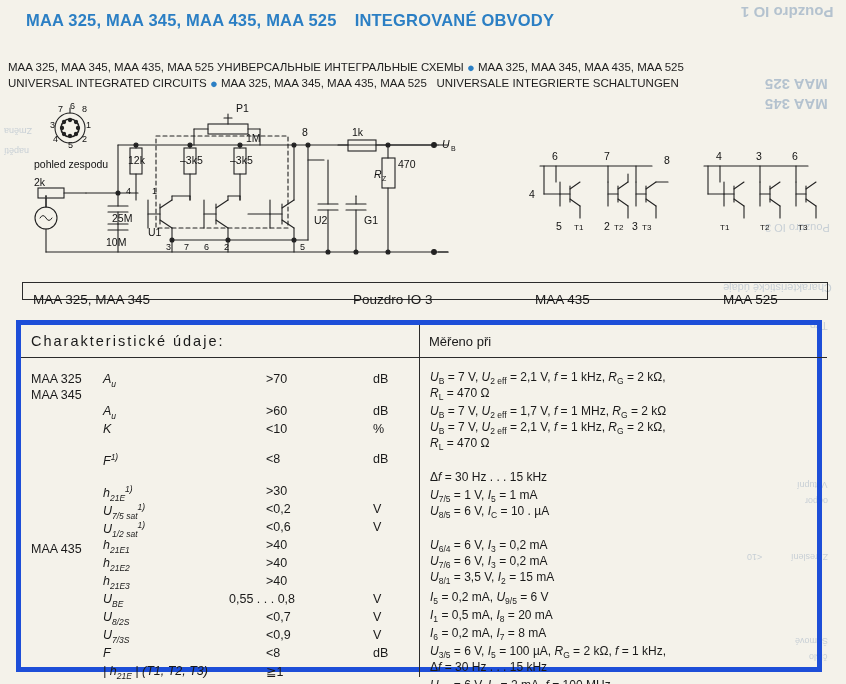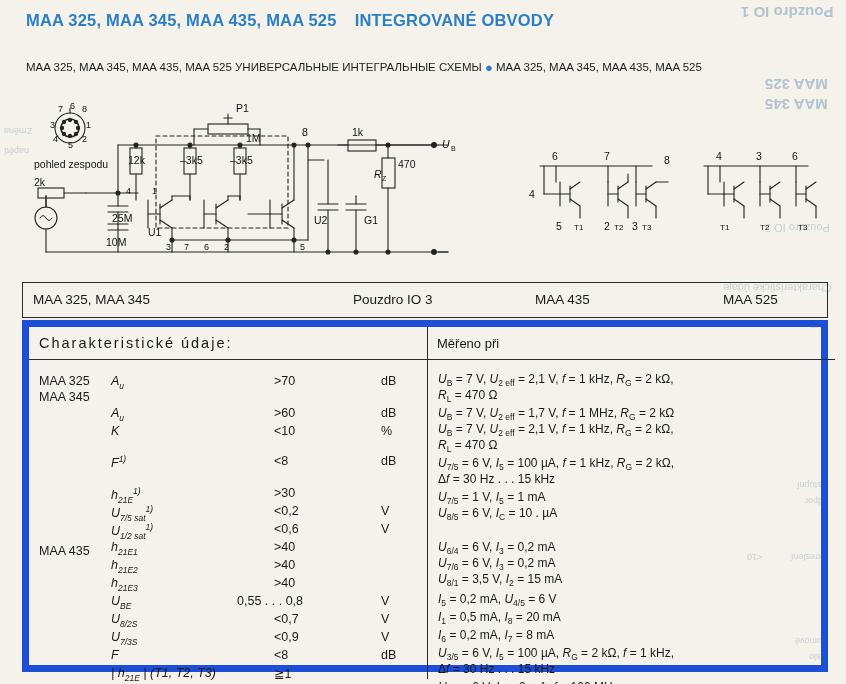--- a/index.html
+++ b/index.html
@@ -32,49 +32,49 @@
   
   .hdr{
     position:absolute;left:26px;top:10px;width:700px;
   }
   .hdr .l1{
     color:#2b7fc4;font-weight:bold;font-size:16.5px;letter-spacing:.2px;
     line-height:21px;
   }
   .hdr .l1 .sp{display:inline-block;width:18px;}
   .sub{
-    position:absolute;left:26px;top:60px;width:810px;
+    position:absolute;left:8px;top:60px;width:810px;
     font-size:11.5px;line-height:15.5px;color:#1d1d1d;
   }
   .sub .dot{color:#2b7fc4;font-size:13px;vertical-align:middle;}
 
   
   .schem{
     position:absolute;left:8px;top:100px;width:830px;height:180px;
   }
   .schem svg{display:block;}
 
   
   .band{
-    position:absolute;left:22px;top:282px;width:806px;height:36px;
+    position:absolute;left:22px;top:282px;width:806px;height:18px;
     border-top:1px solid #2b2b2b;border-bottom:1px solid #2b2b2b;
     border-left:1px solid #2b2b2b;border-right:1px solid #2b2b2b;
     box-sizing:border-box;
     font-size:13.5px;
   }
   .band span{position:absolute;top:9px;white-space:nowrap;}
   .b1{left:10px;}
   .b2{left:330px;}
   .b3{left:512px;}
   .b4{left:700px;}
 
   
   .tbl{
-    position:absolute;left:22px;top:320px;width:806px;height:352px;
-    border:7px solid #1d4ed8;box-sizing:border-box;
+    position:absolute;left:16px;top:320px;width:806px;height:352px;
+    border:5px solid #1d4ed8;box-sizing:border-box;
   }
   .char-title{
     position:absolute;left:10px;top:8px;font-size:14.5px;letter-spacing:2px;
   }
   .vrule{
     position:absolute;left:398px;top:0;width:1px;height:352px;background:#2b2b2b;
   }
   .hrule{
     position:absolute;left:0;top:32px;width:398px;height:1px;background:#2b2b2b;
   }
@@ -128,20 +128,26 @@
     <div class="l1">
       <span>MAA 325, MAA 345, MAA 435, MAA 525</span><span class="sp"></span><span>INTEGROVANÉ OBVODY</span>
     </div>
   </div>
 
   <div class="sub">
     <div>
       <span>MAA 325, MAA 345, MAA 435, MAA 525   УНИВЕРСАЛЬНЫЕ ИНТЕГРАЛЬНЫЕ СХЕМЫ</span>
       <span class="dot">●</span>
       <span>MAA 325, MAA 345, MAA 435, MAA 525</span>
+    </div>
+    <div>
+      <span>UNIVERSAL INTEGRATED CIRCUITS</span>
+      <span class="dot">●</span>
+      <span>MAA 325, MAA 345, MAA 435, MAA 525</span>
+      &nbsp;&nbsp;<span>UNIVERSALE INTEGRIERTE SCHALTUNGEN</span>
     </div>
   </div>
 
   <div class="schem">
     <svg width="830" height="180" viewBox="0 0 830 180">
       <g stroke="#222" stroke-width="1.1" fill="none" stroke-linecap="round">
 
         <circle cx="62" cy="28" r="15"></circle>
         <circle cx="62" cy="28" r="9" stroke-width="1.6"></circle>
         <circle cx="56" cy="22" r="1.6" fill="#222"></circle>
@@ -470,28 +476,27 @@
       <div class="sym" style="top:306px;">| <i>h</i><sub>21E</sub> | (T1, T2, T3)</div>
       <div class="val" style="top:306px;">≧1</div>
     </div>
 
     <div class="rightcol">
       <div class="cond" style="top:12px;"><i>U</i><sub>B</sub> = 7 V, <i>U</i><sub>2 eff</sub> = 2,1 V, <i>f</i> = 1 kHz, <i>R</i><sub>G</sub> = 2 kΩ,</div>
       <div class="cond" style="top:28px;"><i>R</i><sub>L</sub> = 470 Ω</div>
       <div class="cond" style="top:46px;"><i>U</i><sub>B</sub> = 7 V, <i>U</i><sub>2 eff</sub> = 1,7 V, <i>f</i> = 1 MHz, <i>R</i><sub>G</sub> = 2 kΩ</div>
       <div class="cond" style="top:62px;"><i>U</i><sub>B</sub> = 7 V, <i>U</i><sub>2 eff</sub> = 2,1 V, <i>f</i> = 1 kHz, <i>R</i><sub>G</sub> = 2 kΩ,</div>
       <div class="cond" style="top:78px;"><i>R</i><sub>L</sub> = 470 Ω</div>
-      <div class="cond" style="top:96px;"><i>U</i><sub>7/5</sub> = 6 V, <i>I</i><sub>5</sub> = 100 µA, <i>f</i> = 1 kHz, <i>R</i><sub>G</sub> = 2 kΩ,</div>
       <div class="cond" style="top:112px;">Δ<i>f</i> = 30 Hz . . . 15 kHz</div>
       <div class="cond" style="top:130px;"><i>U</i><sub>7/5</sub> = 1 V, <i>I</i><sub>5</sub> = 1 mA</div>
       <div class="cond" style="top:146px;"><i>U</i><sub>8/5</sub> = 6 V, <i>I</i><sub>C</sub> = 10 . µA</div>
       <div class="cond" style="top:180px;"><i>U</i><sub>6/4</sub> = 6 V, <i>I</i><sub>3</sub> = 0,2 mA</div>
       <div class="cond" style="top:196px;"><i>U</i><sub>7/6</sub> = 6 V, <i>I</i><sub>3</sub> = 0,2 mA</div>
       <div class="cond" style="top:212px;"><i>U</i><sub>8/1</sub> = 3,5 V, <i>I</i><sub>2</sub> = 15 mA</div>
-      <div class="cond" style="top:232px;"><i>I</i><sub>5</sub> = 0,2 mA, <i>U</i><sub>4/5</sub> = 6 V</div>
+      <div class="cond" style="top:232px;"><i>I</i><sub>5</sub> = 0,2 mA, <i>U</i><sub>9/5</sub> = 6 V</div>
       <div class="cond" style="top:250px;"><i>I</i><sub>1</sub> = 0,5 mA, <i>I</i><sub>8</sub> = 20 mA</div>
       <div class="cond" style="top:268px;"><i>I</i><sub>6</sub> = 0,2 mA, <i>I</i><sub>7</sub> = 8 mA</div>
       <div class="cond" style="top:286px;"><i>U</i><sub>3/5</sub> = 6 V, <i>I</i><sub>5</sub> = 100 µA, <i>R</i><sub>G</sub> = 2 kΩ, <i>f</i> = 1 kHz,</div>
       <div class="cond" style="top:302px;">Δ<i>f</i> = 30 Hz . . . 15 kHz</div>
       <div class="cond" style="top:320px;"><i>U</i><sub>CE</sub> = 6 V, <i>I</i><sub>C</sub> = 2 mA, <i>f</i> = 100 MHz</div>
     </div>
   </div>
 
 </div>
 

